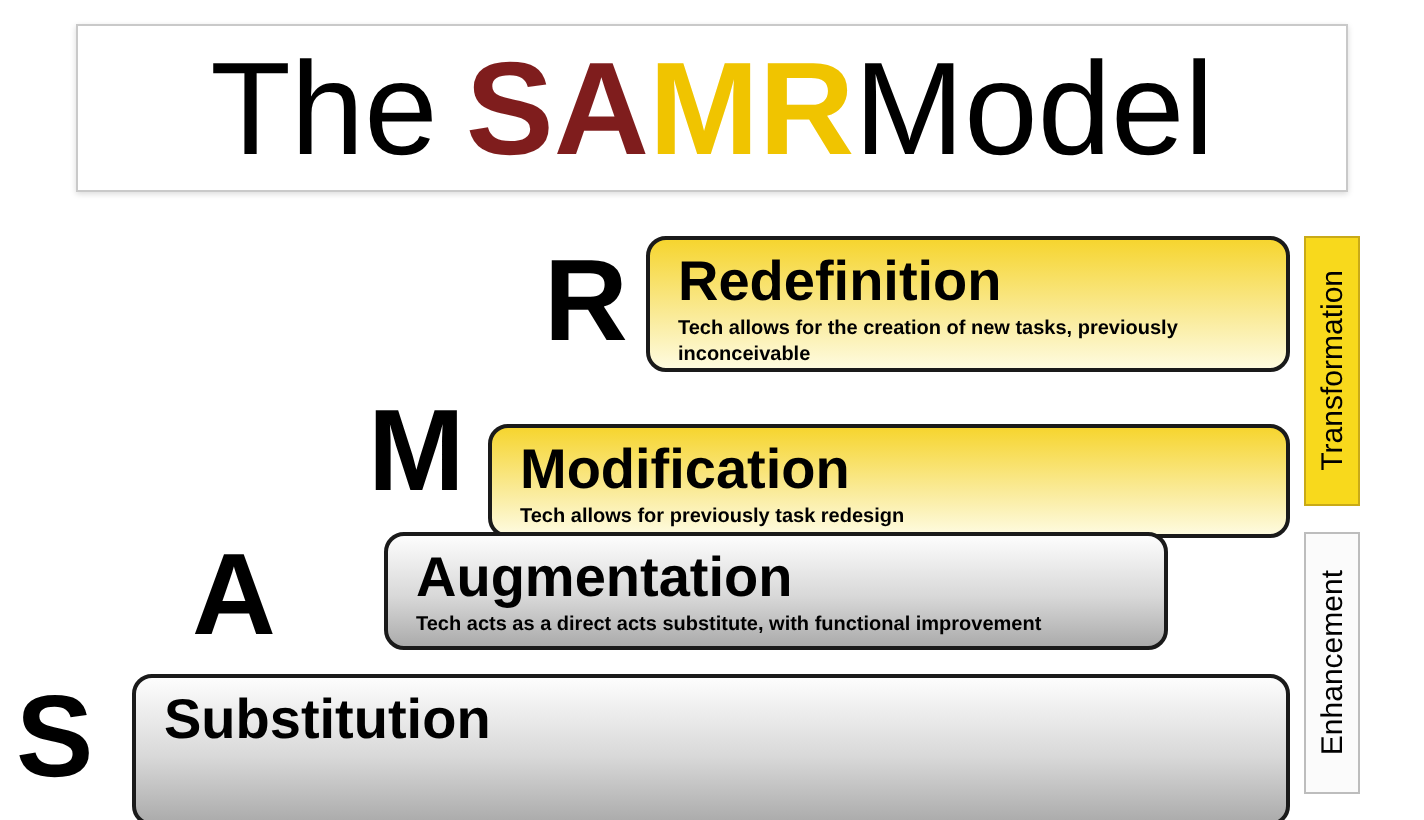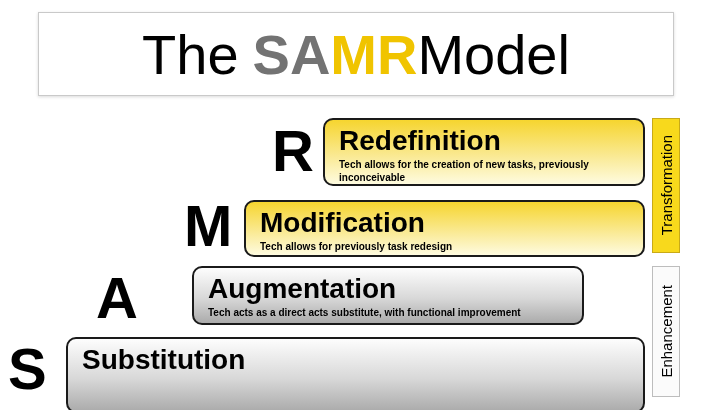--- a/index.html
+++ b/index.html
@@ -22,27 +22,27 @@
     left: 38px;
     top: 12px;
     width: 634px;
     height: 82px;
     background: #ffffff;
     border: 1px solid #c9c9c9;
     box-shadow: 0 1px 3px rgba(0,0,0,0.15);
     display: flex;
     align-items: center;
     justify-content: center;
-    font-size: 56px;
+    font-size: 66px;
     color: #000000;
     white-space: nowrap;
   }
   .title-box .t-plain { font-weight: normal; }
   .title-box .t-sa {
-    color: #737373;
+    color: #7f1d1d;
     font-weight: bold;
     margin-left: 14px;
   }
   .title-box .t-mr {
     color: #f0c400;
     font-weight: bold;
   }
 
   
   .big-letter {
@@ -78,21 +78,21 @@
     color: #000000;
     line-height: 1.3;
   }
   .theme-yellow {
     background: linear-gradient(to bottom, #f6d52f 0%, #faeb9a 60%, #fefbdf 100%);
   }
   .theme-gray {
     background: linear-gradient(to bottom, #fdfdfd 0%, #d8d8d8 55%, #ababab 100%);
   }
   #box-redefinition { left: 323px; top: 118px; width: 322px; height: 68px; }
-  #box-modification { left: 244px; top: 200px; width: 401px; height: 57px; }
+  #box-modification { left: 244px; top: 212px; width: 401px; height: 57px; }
   #box-augmentation { left: 164px; top: 266px; width: 392px; height: 59px; margin-left: 28px; }
   #box-substitution { left: 66px;  top: 337px; width: 579px; height: 76px; }
 
   
   .side-label {
     position: absolute;
     width: 28px;
     display: flex;
     align-items: center;
     justify-content: center;

